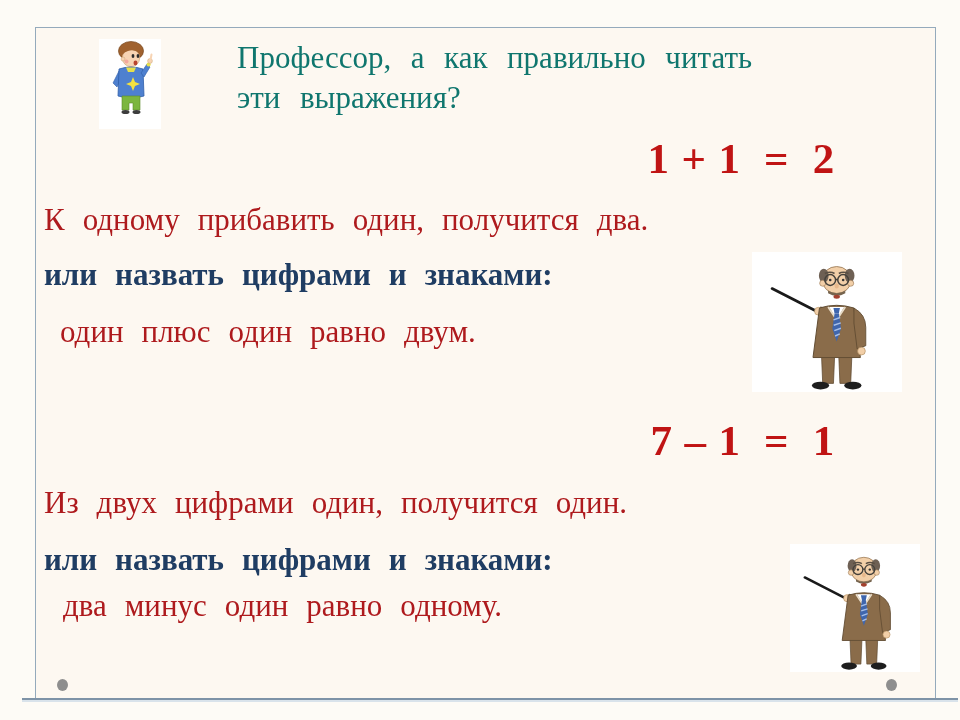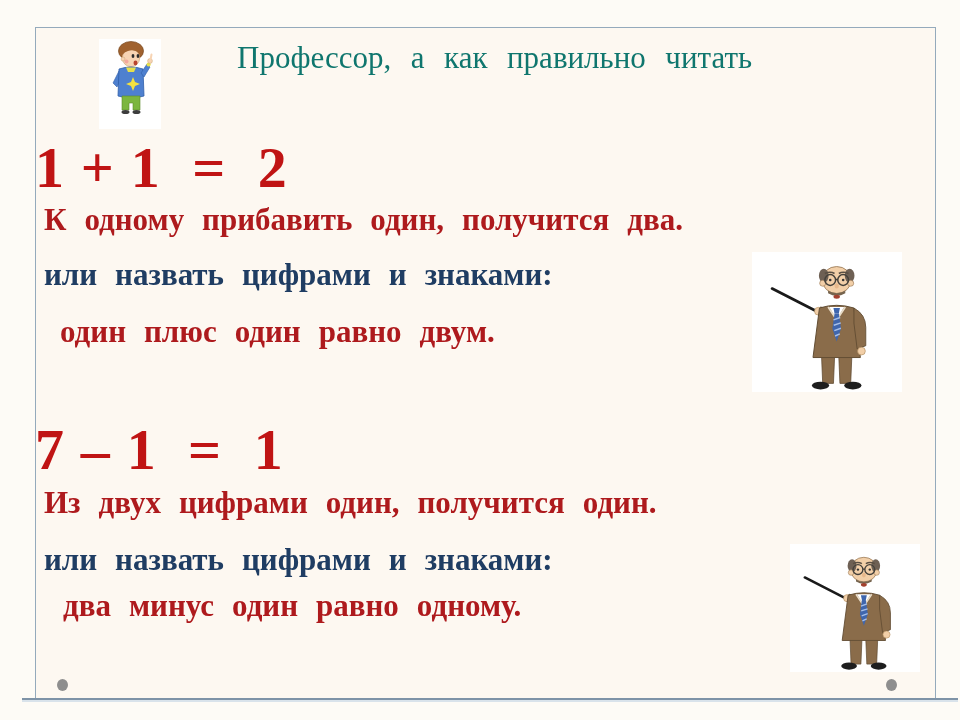--- a/index.html
+++ b/index.html
@@ -18,31 +18,31 @@
   .boy-box{left:99px;top:39px;width:62px;height:90px;}
   .prof-box-1{left:752px;top:252px;width:150px;height:140px;}
   .prof-box-2{left:790px;top:544px;width:130px;height:128px;}
   .img-box svg{width:100%;height:100%;}
   .question{
     position:absolute;left:237px;top:38px;width:690px;
     font-size:31px;line-height:40px;color:#0f766e;
     word-spacing:0.38em;
   }
   .equation{
-    position:absolute;left:35px;width:800px;text-align:left;
-    font-size:58px;font-weight:700;color:#c01414;
+    position:absolute;left:35px;width:800px;text-align:right;
+    font-size:43px;font-weight:700;color:#c01414;
     white-space:pre;letter-spacing:0.02em;
   }
   .eq-1{top:134px;}
   .eq-2{top:416px;}
   .bodyline{
     position:absolute;left:44px;width:870px;
     font-size:31px;line-height:36px;word-spacing:0.33em;
   }
-  .red-line{color:#ae1a1d;font-weight:700;}
+  .red-line{color:#ae1a1d;font-weight:400;}
   .blue-line{color:#1f3d63;font-weight:700;}
   .reading-1{top:202px;}
   .alt-1{top:257px;}
   .symbol-1{top:314px;margin-left:16px;}
   .reading-2{top:485px;}
   .alt-2{top:542px;}
   .symbol-2{top:588px;margin-left:19px;}
   .footer-line{
     position:absolute;left:22px;top:698px;width:936px;height:2px;
     background:#7e93a7;
@@ -144,20 +144,21 @@
 
     <path d="M22,57 L40,57 L40,71 L33,71 L33,64 L29,64 L29,71 L22,71 Z" fill="#7cb63e" stroke="#5a8c2a" stroke-width="0.6"></path>
 
     <ellipse cx="25.5" cy="73" rx="4" ry="2" fill="#3d3d3d"></ellipse>
     <ellipse cx="36.5" cy="73" rx="4" ry="2" fill="#3d3d3d"></ellipse>
   </svg>
 </div>
 
 <div class="question">
   <div>Профессор, а как правильно читать</div>
+  <div>эти выражения?</div>
 </div>
 
 <div class="equation eq-1">1 + 1  =  2</div>
 <div class="bodyline red-line reading-1">К одному прибавить один, получится два.</div>
 <div class="bodyline blue-line alt-1">или назвать цифрами и знаками:</div>
 <div class="bodyline red-line symbol-1">один плюс один равно двум.</div>
 
 <div class="img-box prof-box-1">
   <svg viewBox="0 0 110 130">
       <use href="#professor"></use>

